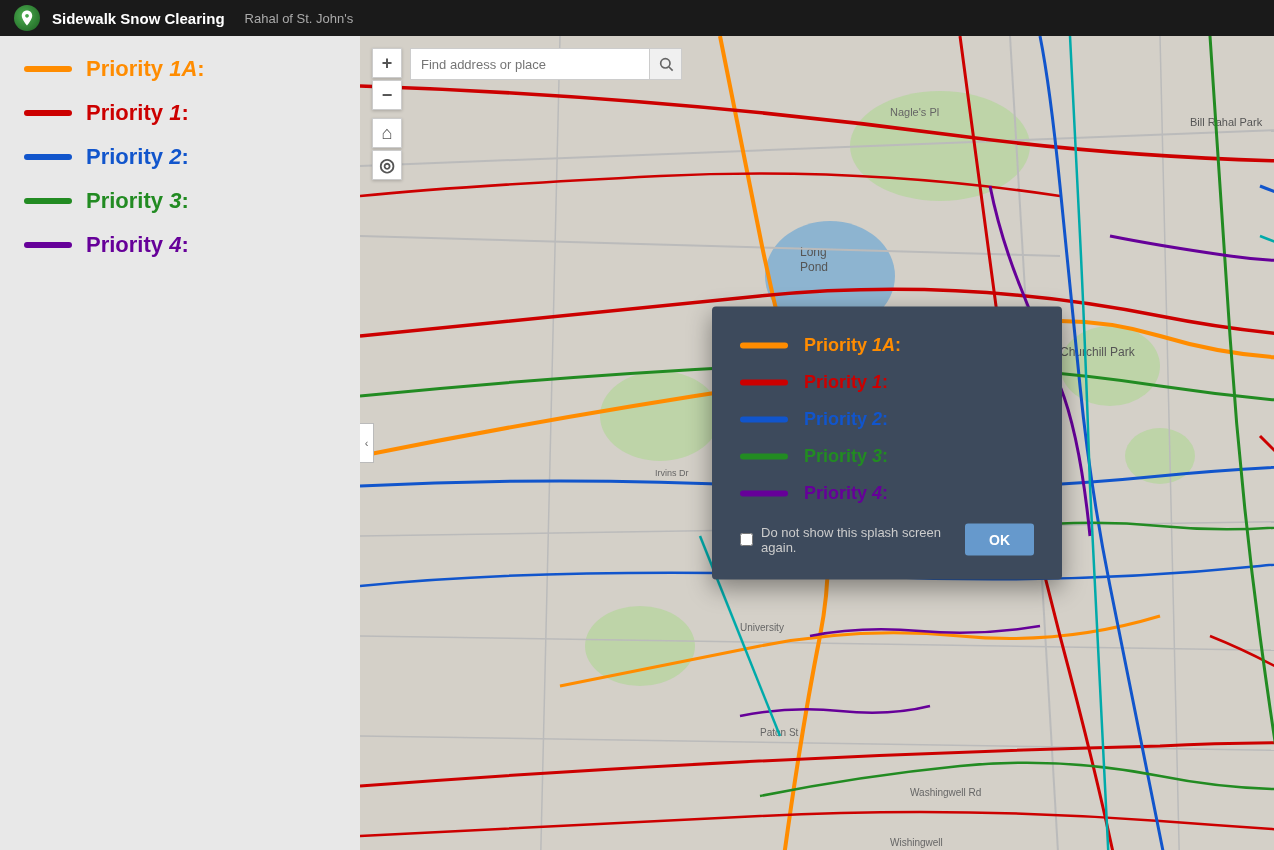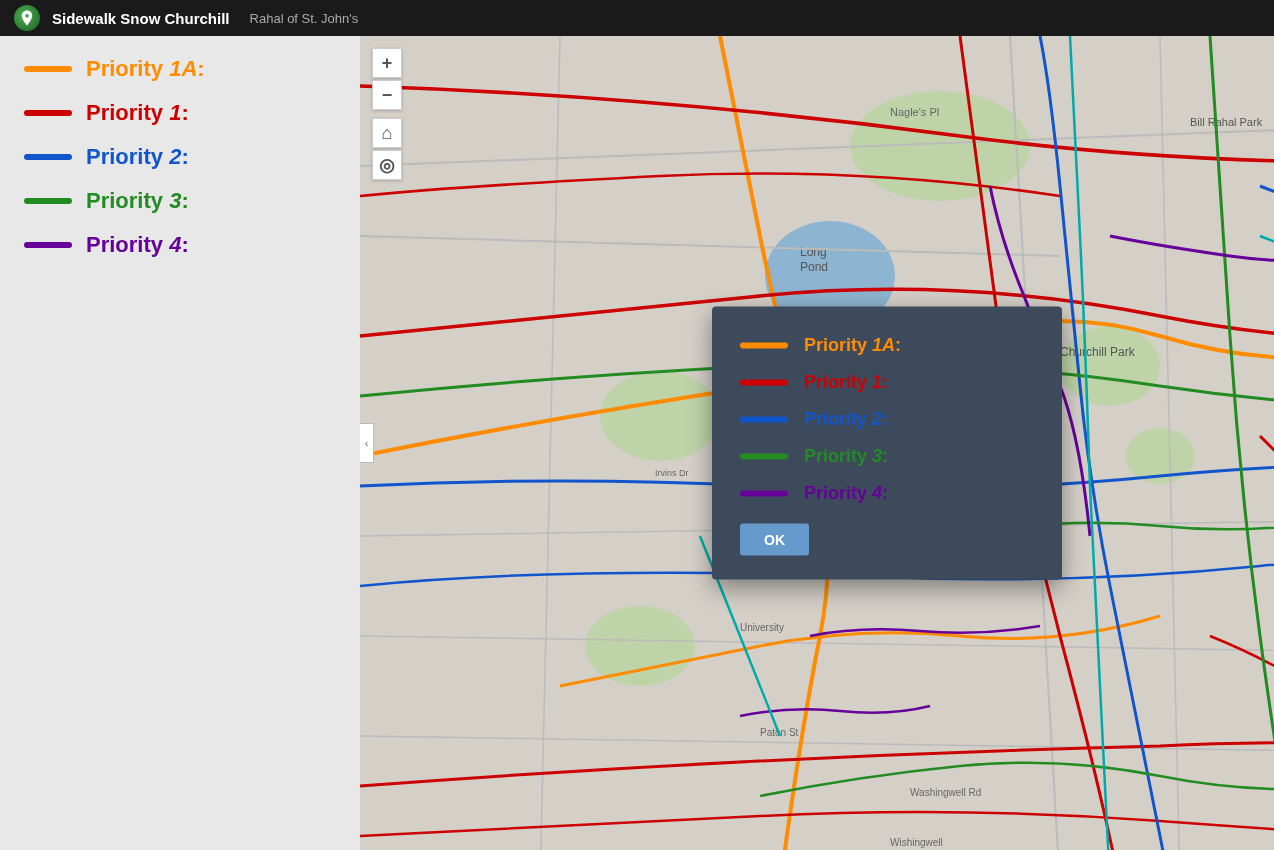--- a/index.html
+++ b/index.html
@@ -236,21 +236,21 @@
   </style>
 </head>
 <body>
 
 <div id="header">
   <div id="header-logo">
     <svg viewBox="0 0 24 24" fill="white">
       <path d="M12 2C8 2 5 5 5 9c0 5 7 13 7 13s7-8 7-13c0-4-3-7-7-7zm0 9.5c-1.4 0-2.5-1.1-2.5-2.5S10.6 6.5 12 6.5s2.5 1.1 2.5 2.5S13.4 11.5 12 11.5z"></path>
     </svg>
   </div>
-  <span id="header-app-title">Sidewalk Snow Churchill</span>
+  <span id="header-app-title">Sidewalk Snow Clearing</span>
   <span id="header-subtitle">Rahal of St. John's</span>
 </div>
 
 <div id="main">
 
   <div id="sidebar">
 
     <div class="legend-item">
       <div class="legend-line" style="background:#ff8c00;"></div>
       <span class="legend-label" style="color:#ff8c00;">Priority <em>1A</em>:</span>
@@ -372,20 +372,29 @@
       <path d="M340,500 Q360,550 380,600 Q400,650 420,700" stroke="#00aaaa" stroke-width="2.5" fill="none"></path>
     </svg>
 
     <div id="map-controls">
       <button class="map-btn">+</button>
       <button class="map-btn">−</button>
       <button class="map-btn" id="map-controls-home">⌂</button>
       <button class="map-btn">◎</button>
     </div>
 
+    <div id="search-bar">
+      <input id="search-input" type="text" placeholder="Find address or place" style="">
+      <button id="search-btn">
+        <svg width="16" height="16" viewBox="0 0 24 24" fill="none" stroke="#666" stroke-width="2.5">
+          <circle cx="11" cy="11" r="7"></circle>
+          <line x1="16.5" y1="16.5" x2="22" y2="22"></line>
+        </svg>
+      </button>
+    </div>
 
     <div id="modal-overlay">
       <div id="modal">
 
         <div class="modal-legend-item">
           <div class="modal-legend-line" style="background:#ff8c00;"></div>
           <span class="modal-legend-label" style="color:#ff8c00;">Priority <em>1A</em>:</span>
         </div>
 
         <div class="modal-legend-item">
@@ -402,19 +411,23 @@
           <div class="modal-legend-line" style="background:#228b22;"></div>
           <span class="modal-legend-label" style="color:#228b22;">Priority <em>3</em>:</span>
         </div>
 
         <div class="modal-legend-item">
           <div class="modal-legend-line" style="background:#660099;"></div>
           <span class="modal-legend-label" style="color:#660099;">Priority <em>4</em>:</span>
         </div>
 
         <div id="modal-footer">
+          <div id="modal-checkbox-row">
+            <input type="checkbox" id="modal-checkbox" style="">
+            <label id="modal-checkbox-label" for="modal-checkbox">Do not show this splash screen again.</label>
+          </div>
           <button id="modal-ok-btn">OK</button>
         </div>
       </div>
     </div>
 
   </div>
 </div>
 
 </body></html>

